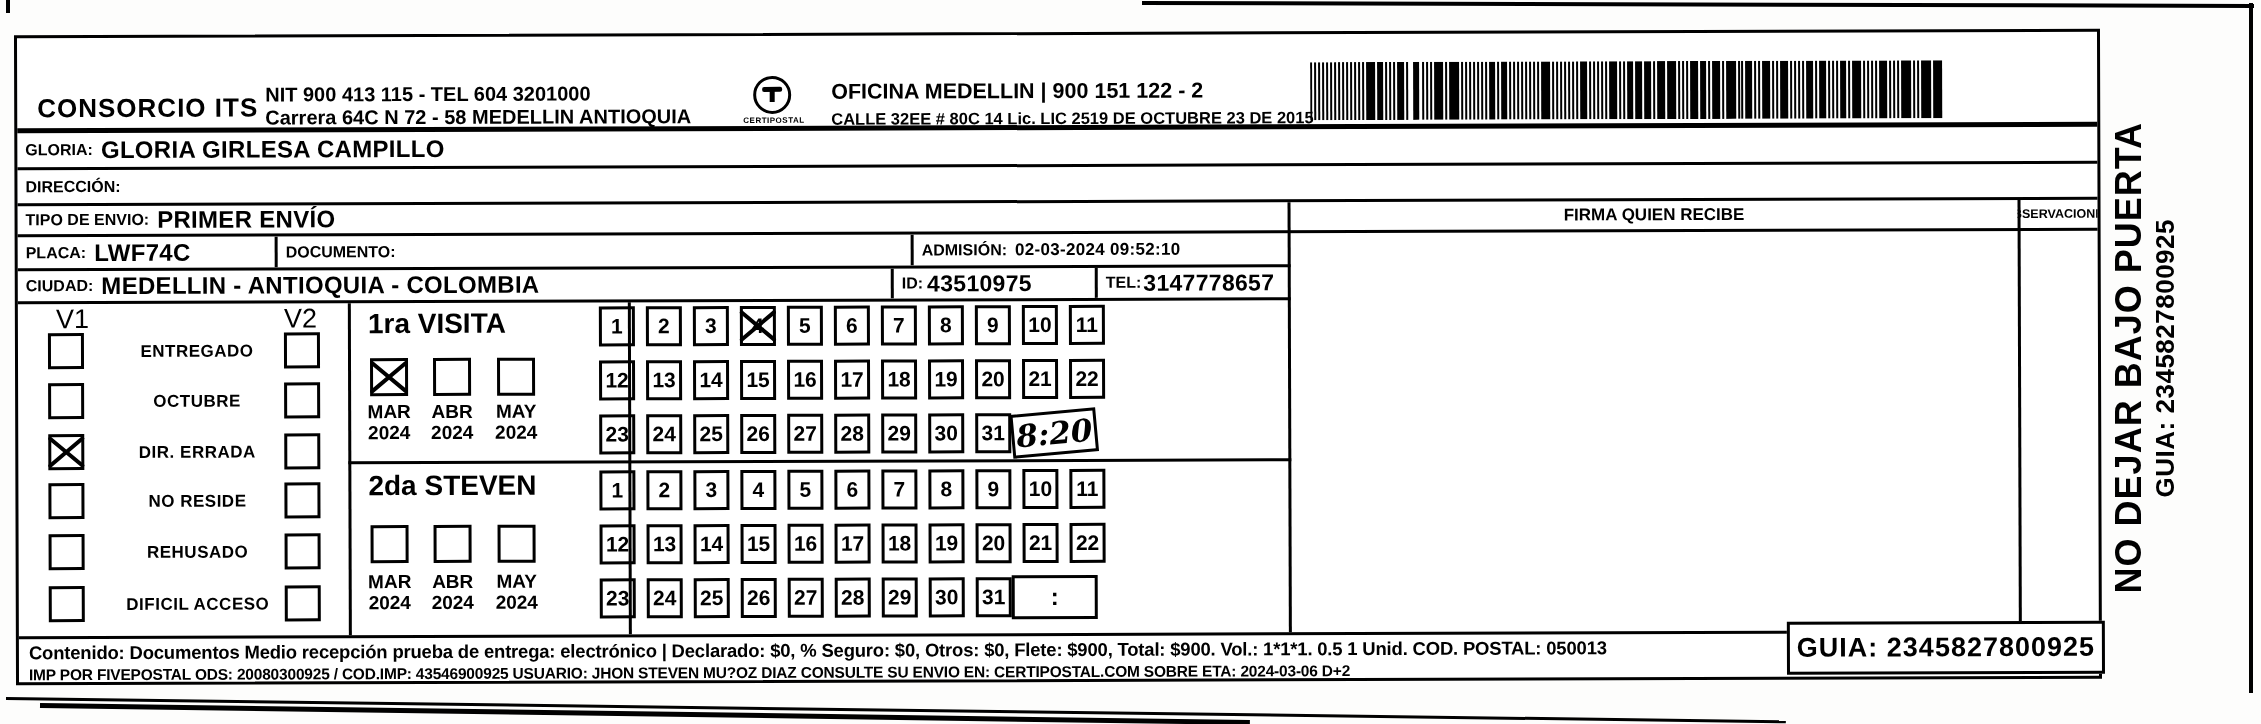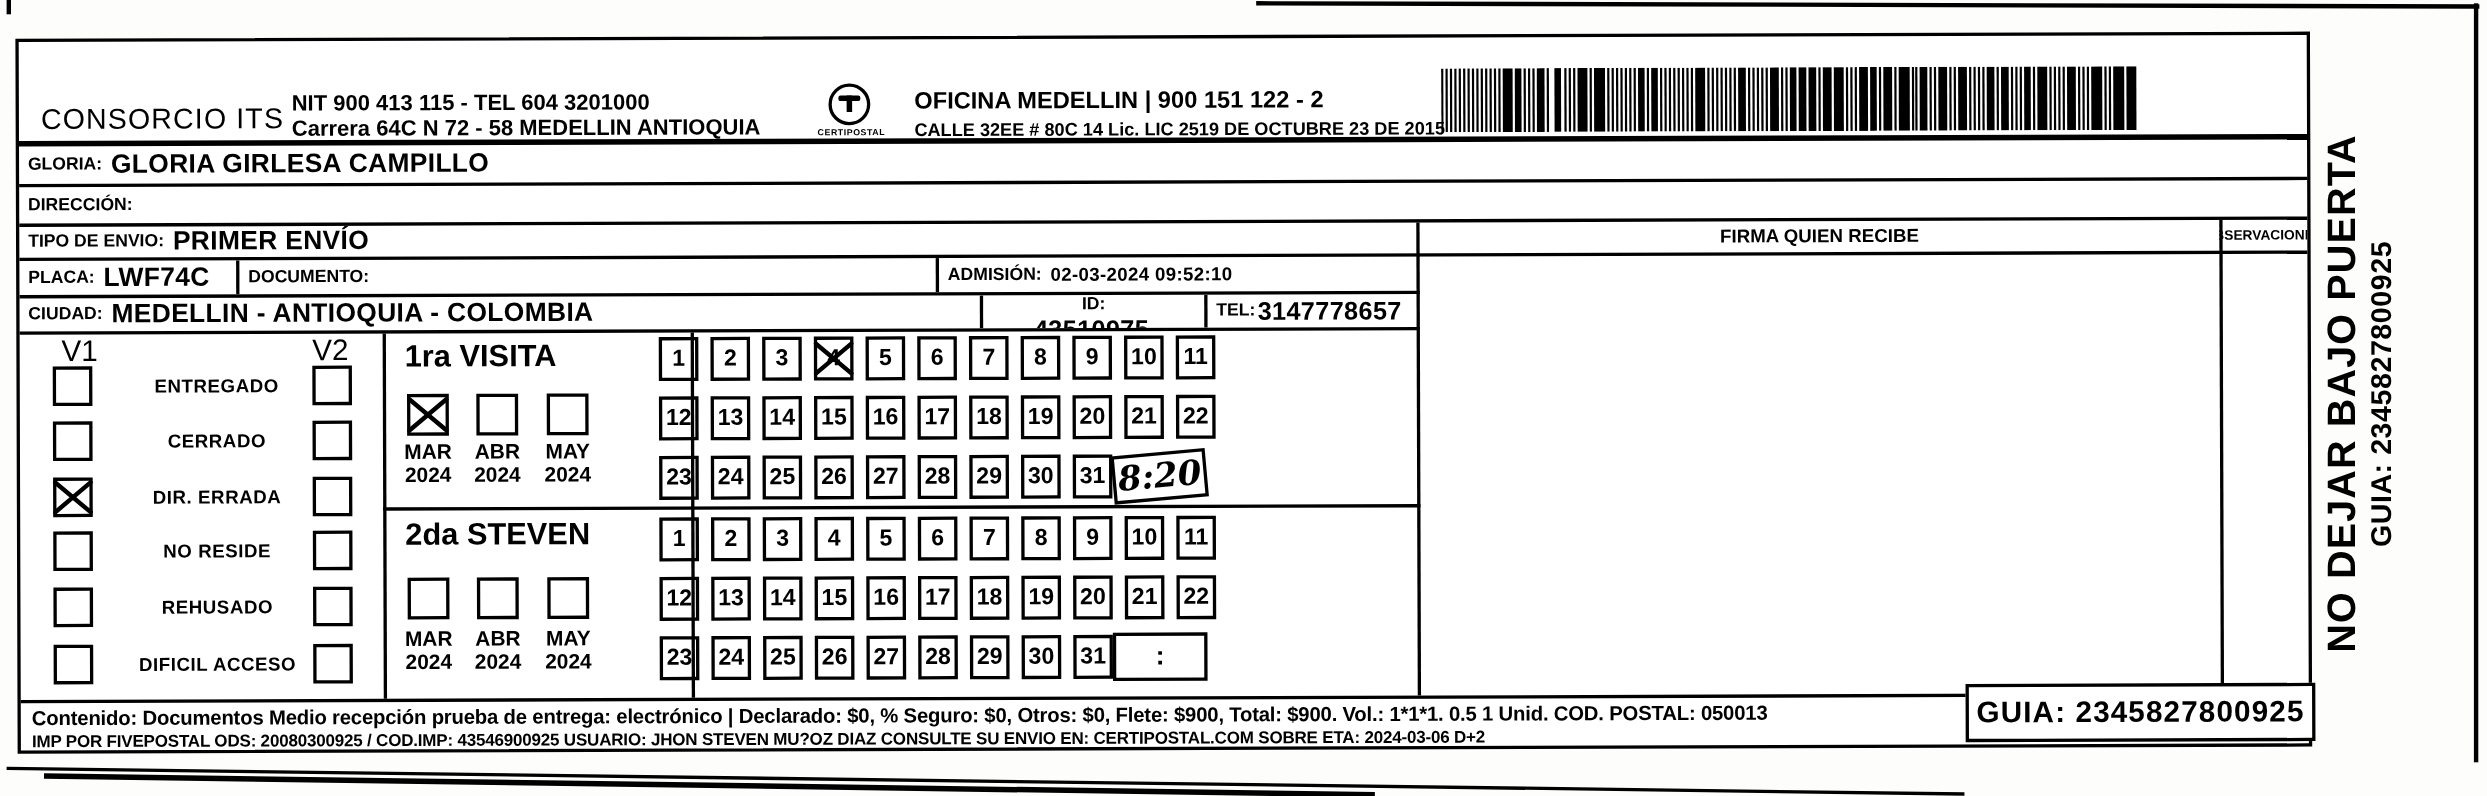--- a/index.html
+++ b/index.html
@@ -10,21 +10,21 @@
   #art-prev{left:1142px;top:1px;width:1112px;height:4px;transform:rotate(0.15deg);transform-origin:left center;}
   #art-right{left:2249px;top:3px;width:4px;height:690px;}
   #art-b1{left:6px;top:697px;width:1780px;height:3px;transform:rotate(0.75deg);transform-origin:left center;}
   #art-b2{left:40px;top:703px;width:1210px;height:5px;transform:rotate(0.8deg);transform-origin:left center;}
 
   .form{position:absolute;left:15px;top:32px;width:2086px;height:650px;border:3px solid #000;
         background:#fff;transform:rotate(-0.18deg);box-sizing:border-box;}
   .form *{box-sizing:border-box;}
 
   
-  #company{position:absolute;left:20px;top:55px;font-size:26px;font-weight:normal;letter-spacing:1px;}
+  #company{position:absolute;left:20px;top:55px;font-size:26px;font-weight:bold;letter-spacing:1px;}
   #nit-block{position:absolute;left:248px;top:46px;font-size:20px;font-weight:bold;line-height:23px;white-space:nowrap;}
   #logo{position:absolute;left:726px;top:40px;width:58px;text-align:center;}
   .logo-circle{width:38px;height:38px;border:3px solid #000;border-radius:50%;margin:0 auto;position:relative;}
   .logo-circle::before{content:"";position:absolute;left:6px;right:6px;top:8px;height:5px;background:#000;border-radius:2px;}
   .logo-circle::after{content:"";position:absolute;left:50%;top:8px;width:5px;height:15px;background:#000;transform:translateX(-50%);}
   .logo-caption{font-size:8px;font-weight:bold;letter-spacing:0.5px;margin-top:2px;}
   #office-block{position:absolute;left:814px;top:44px;white-space:nowrap;}
   .office1{font-size:21.5px;font-weight:bold;margin-bottom:5px;}
   .office2{font-size:16.5px;font-weight:bold;}
   #barcode{position:absolute;left:1293px;top:28px;width:632px;height:58px;overflow:hidden;}
@@ -38,25 +38,25 @@
   #row-tipo{top:168px;height:31px;}
   #row-placa{top:199px;height:34px;width:1273px;}
   #row-ciudad{top:233px;height:33px;width:1273px;}
   .flabel{font-size:16px;font-weight:bold;margin:0 8px 0 8px;white-space:nowrap;}
   .fvalue{font-size:24px;font-weight:bold;white-space:nowrap;letter-spacing:0.3px;}
   .cell{display:flex;align-items:center;height:100%;overflow:hidden;}
   .cell.bdr{border-right:3px solid #000;}
   #cell-tipo{width:1273px;}
   #cell-firma{width:727px;justify-content:center;font-size:17px;font-weight:bold;}
   #cell-obs{flex:1;justify-content:center;font-size:12.5px;font-weight:bold;}
-  #cell-placa{width:200px;}
+  #cell-placa{width:260px;}
   #cell-doc{width:636px;}
   #cell-adm{flex:1;}
   #cell-ciudad{width:876px;}
-  #cell-id{width:204px;flex-direction:column;}
+  #cell-id{width:204px;}
   #cell-tel{flex:1;}
 
   
   #body-panel{position:absolute;left:0;top:266px;width:1273px;height:332px;}
   .vline,.hline{position:absolute;background:#000;}
   #vline1{left:330px;top:0;width:3px;height:332px;}
   #vline2{left:610px;top:0;width:3px;height:332px;}
   #hline-visits{left:330px;top:158px;width:943px;height:3px;}
   #vl-firma{position:absolute;left:1270px;top:168px;width:3px;height:430px;background:#000;}
   #vl-obs{position:absolute;left:2000px;top:168px;width:3px;height:430px;background:#000;}
@@ -285,21 +285,21 @@
       <div class="vline" id="vline1"></div>
       <div class="vline" id="vline2"></div>
       <div class="hline" id="hline-visits"></div>
 
     <div class="v-header" style="left: 38px; top: 0px;">V1</div>
         <div class="v-header" style="left: 266px; top: 0px;">V2</div>
         <div class="cb" style="left: 30px; top: 29px;"></div>
         <div class="status-label" style="top: 38px;">ENTREGADO</div>
         <div class="cb" style="left: 266px; top: 29px;"></div>
         <div class="cb" style="left: 30px; top: 79px;"></div>
-        <div class="status-label" style="top: 88px;">CERRADO</div>
+        <div class="status-label" style="top: 88px;">OCTUBRE</div>
         <div class="cb" style="left: 266px; top: 79px;"></div>
         <div class="cb" style="left: 30px; top: 130px;">
           <div class="xmark"></div>
         </div>
         <div class="status-label" style="top: 139px;">DIR. ERRADA</div>
         <div class="cb" style="left: 266px; top: 130px;"></div>
         <div class="cb" style="left: 30px; top: 179px;"></div>
         <div class="status-label" style="top: 188px;">NO RESIDE</div>
         <div class="cb" style="left: 266px; top: 179px;"></div>
         <div class="cb" style="left: 30px; top: 230px;"></div>

